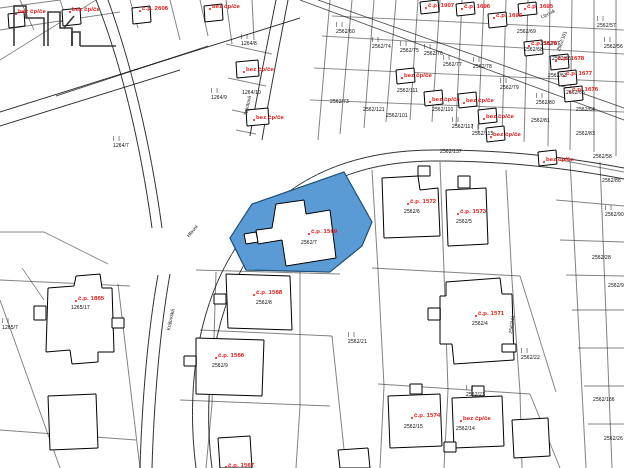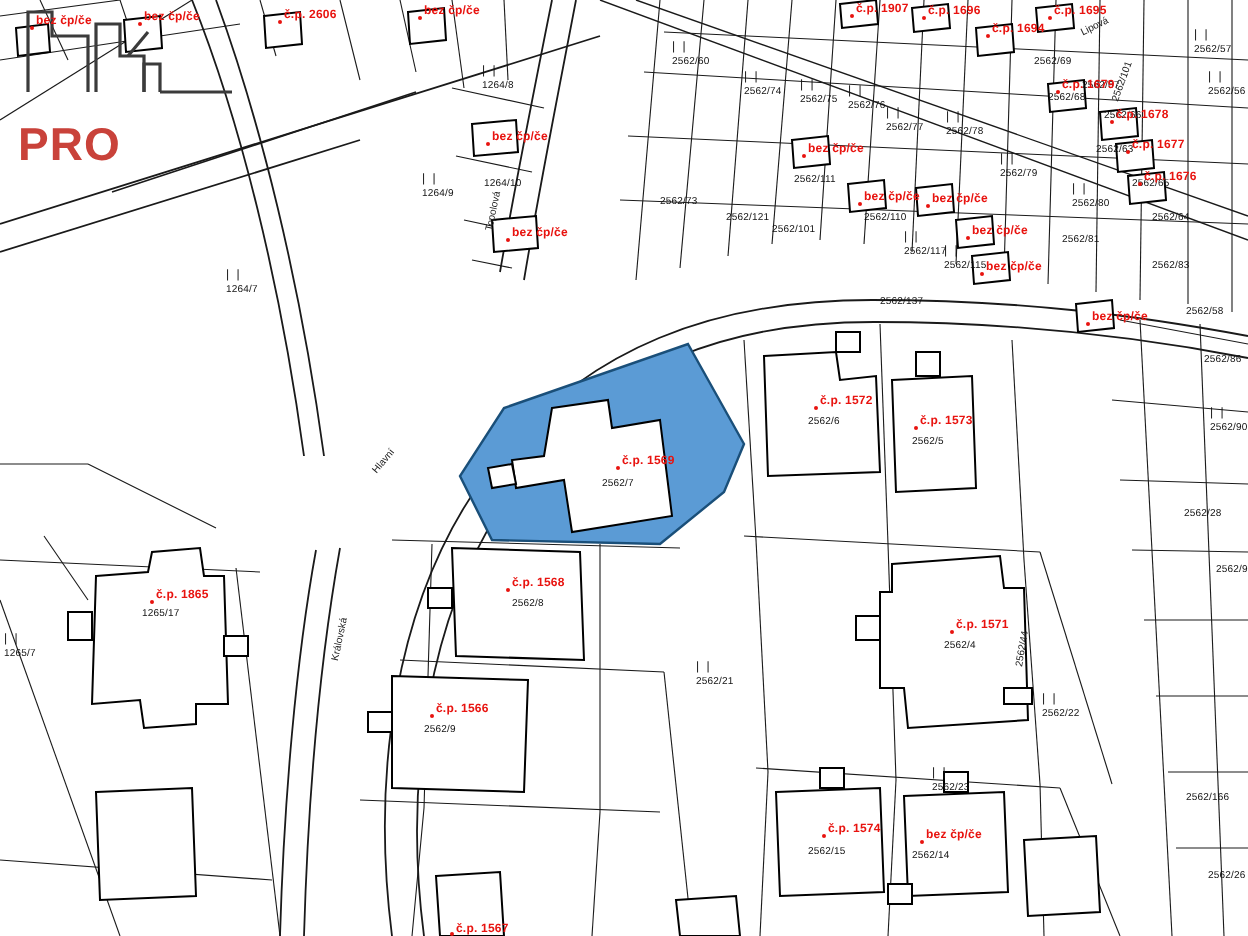--- a/index.html
+++ b/index.html
@@ -214,21 +214,20 @@
   <div id="watermark">
     <svg width="190" height="60" viewBox="0 0 190 60">
       <g fill="none" stroke="#3b3b3b" stroke-width="1.6">
         <path d="M 10,44 L 10,4 L 22,4 L 22,16 L 40,16 L 40,44"></path>
         <path d="M 44,44 L 44,10 L 56,10 L 56,26 L 68,26 L 68,44"></path>
         <path d="M 68,44 L 68,30 L 76,30 L 76,44"></path>
         <path d="M 76,44 L 112,44"></path>
         <path d="M 60,26 L 70,14"></path>
       </g>
     </svg>
-    <div id="wm-text2">PRO</div>
   </div>
 
   <div id="layer-hatch">
       <div class="hatch" style="left: 113px; top: 135px;">| |</div>
       <div class="hatch" style="left: 348px; top: 331px;">| |</div>
       <div class="hatch" style="left: 521px; top: 347px;">| |</div>
       <div class="hatch" style="left: 372px; top: 36px;">| |</div>
       <div class="hatch" style="left: 400px; top: 40px;">| |</div>
       <div class="hatch" style="left: 424px; top: 43px;">| |</div>
       <div class="hatch" style="left: 443px; top: 54px;">| |</div>

